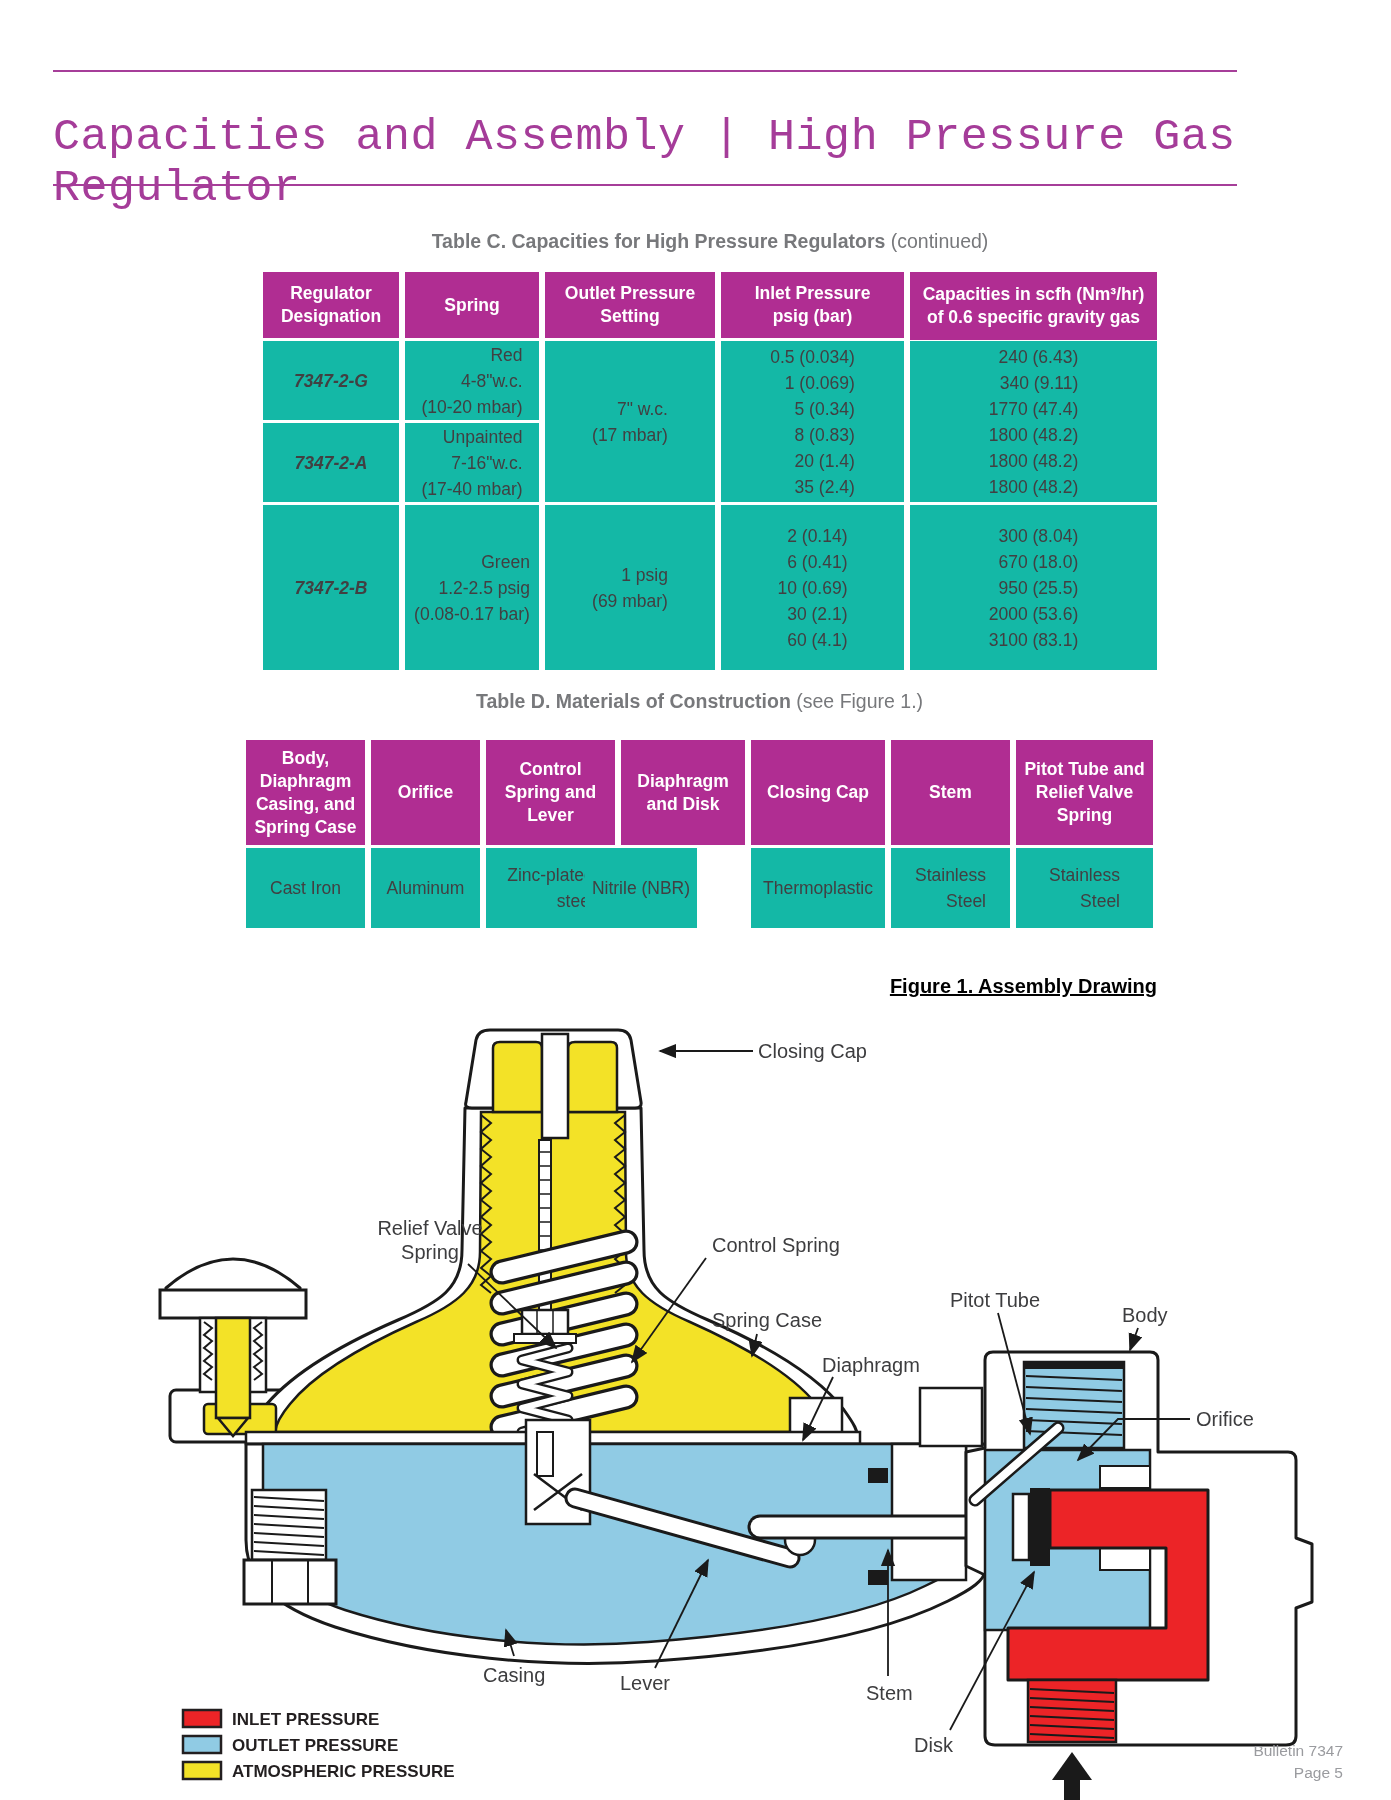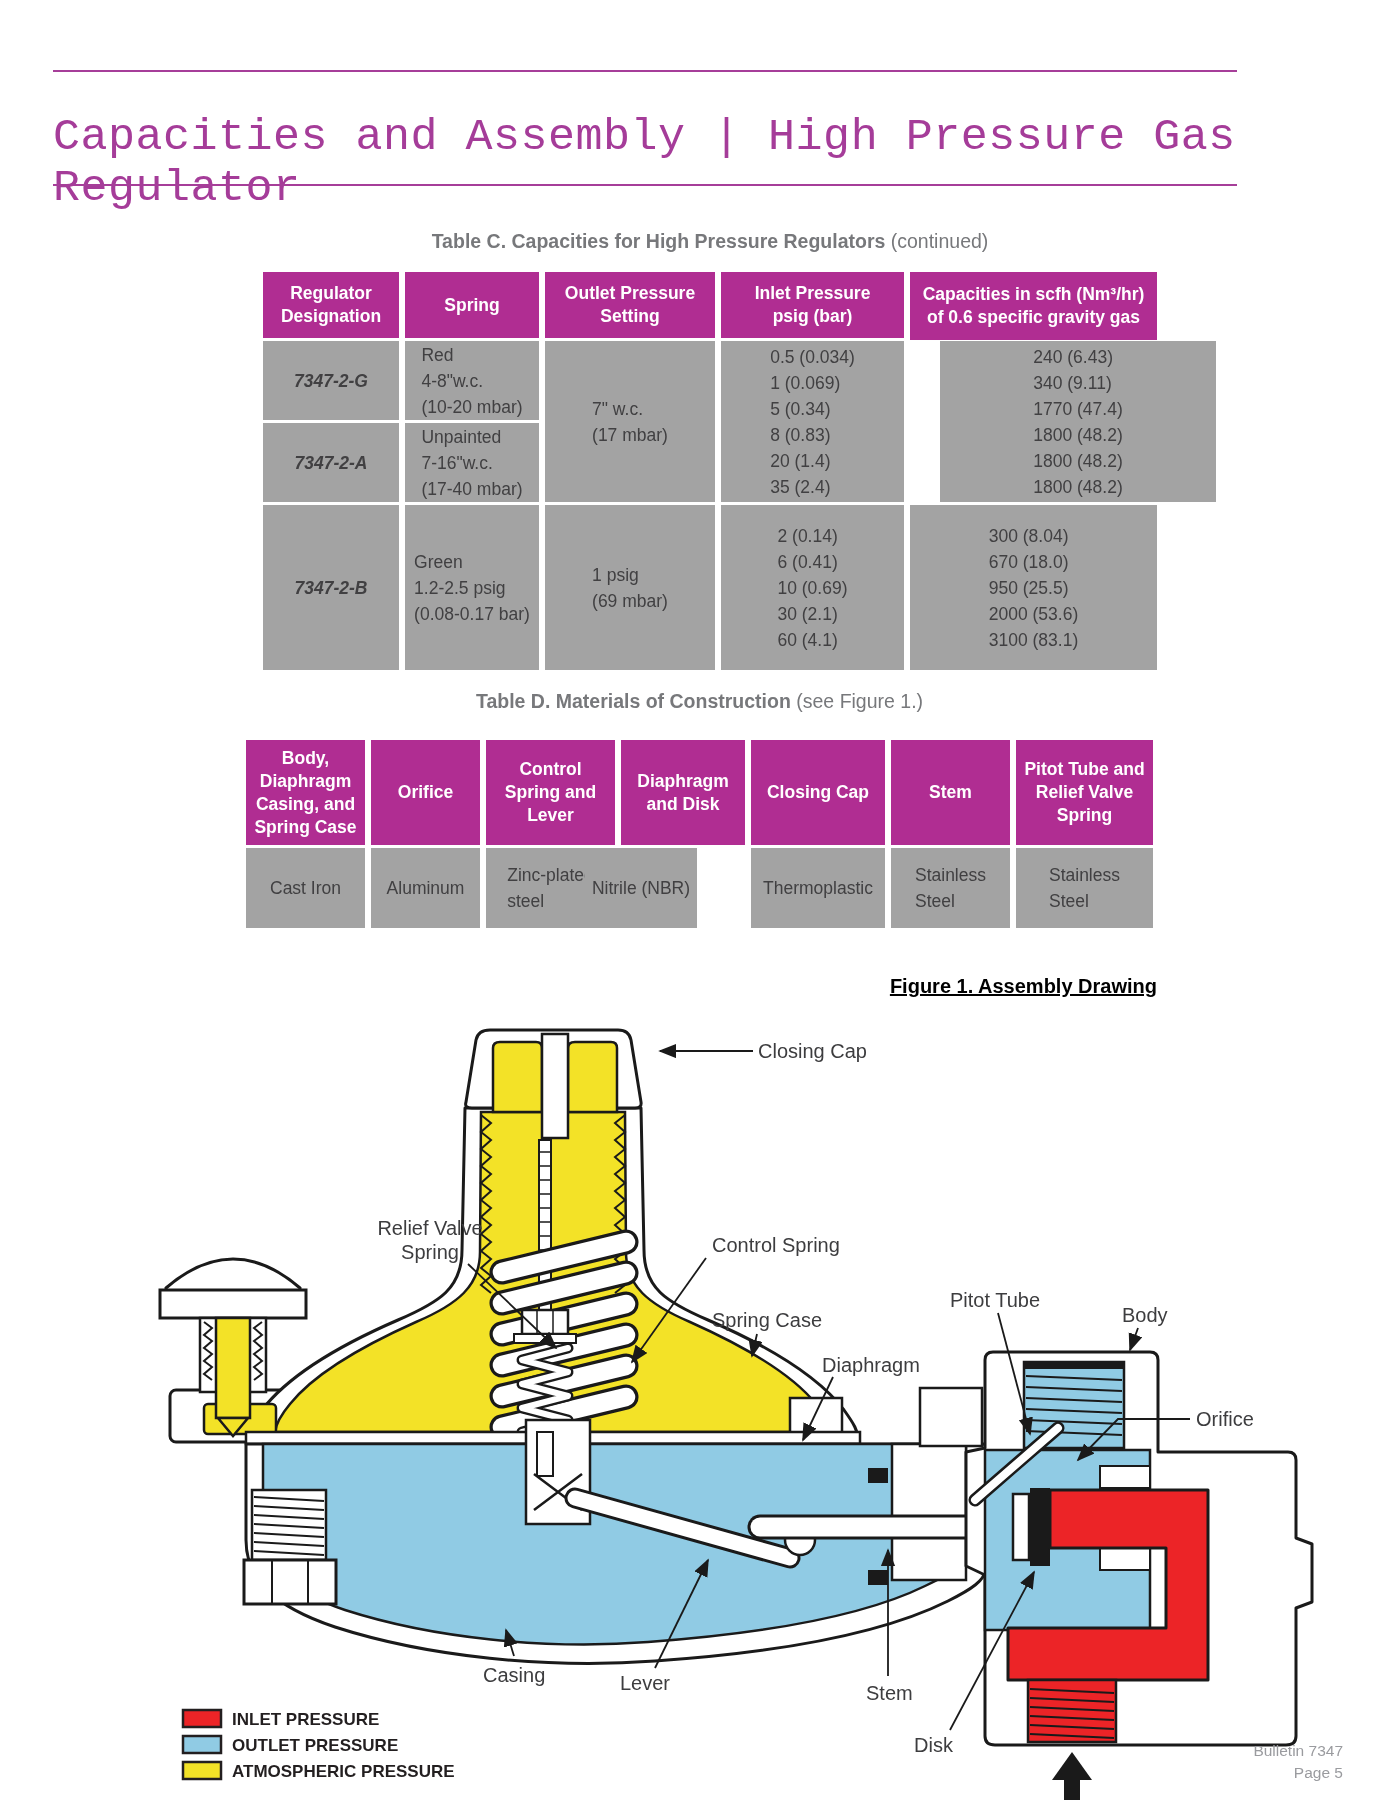--- a/index.html
+++ b/index.html
@@ -6,22 +6,22 @@
   .page{position:relative;width:1391px;height:1800px;background:#ffffff;overflow:hidden;
         font-family:"Liberation Sans",sans-serif;}
   .rule{position:absolute;left:53px;width:1184px;height:0;border-top:2px solid #A63E99;}
   .title{position:absolute;left:53px;top:76px;width:1280px;color:#A53C99;
          font-family:Liberation Mono, monospace;font-weight:400;font-size:45px;letter-spacing:.5px;margin-top:36px;}
   .caption{position:absolute;text-align:center;color:#77787B;font-size:19.5px;}
   .caption b{font-weight:700;}
   .cellH{position:absolute;background:#B02D92;color:#fff;font-weight:700;font-size:17.5px;
          line-height:23px;display:flex;align-items:center;justify-content:center;text-align:center;
          white-space:pre-line;}
-  .cellB{position:absolute;background:#a3a3a3;color:#414042;font-size:17.5px;line-height:26px;
-         display:flex;align-items:center;justify-content:center;text-align:left;white-space:pre-line;}
+  .cellB{position:absolute;background:#14b8a6;color:#414042;font-size:17.5px;line-height:26px;
+         display:flex;align-items:center;justify-content:center;text-align:right;white-space:pre-line;}
   .desig{font-weight:700;font-style:italic;}
   .figcap{position:absolute;text-align:right;color:#000000;font-weight:700;font-size:20px;text-decoration:underline;}
   .footer{position:absolute;right:48px;top:1740px;text-align:right;color:#9A9B9F;font-size:15.5px;line-height:22px;margin-left:11px;}
   svg text.lbl{font-family:"Liberation Sans",sans-serif;font-size:20px;fill:#3D3D3F;}
   svg text.leg{font-family:"Liberation Sans",sans-serif;font-size:17px;font-weight:700;fill:#231F20;}
 </style>
 </head>
 <body>
 
 <div class="page">
@@ -55,21 +55,21 @@
 (17-40 mbar)</div>
 
     <div class="cellB" style="left:545px;top:341px;width:170px;height:161px">7" w.c.
 (17 mbar)</div>
     <div class="cellB" style="left:721px;top:341px;width:183px;height:161px">0.5 (0.034)
 1 (0.069)
 5 (0.34)
 8 (0.83)
 20 (1.4)
 35 (2.4)</div>
-    <div class="cellB" style="left:940px;top:341px;width:276px;height:161px">240 (6.43)
+    <div class="cellB" style="left:910px;top:341px;width:247px;height:161px">240 (6.43)
 340 (9.11)
 1770 (47.4)
 1800 (48.2)
 1800 (48.2)
 1800 (48.2)</div>
 
     <div class="cellB desig" style="left:263px;top:505px;width:136px;height:165px">7347-2-B</div>
     <div class="cellB" style="left:405px;top:505px;width:134px;height:165px">Green
 1.2-2.5 psig
 (0.08-0.17 bar)</div>

